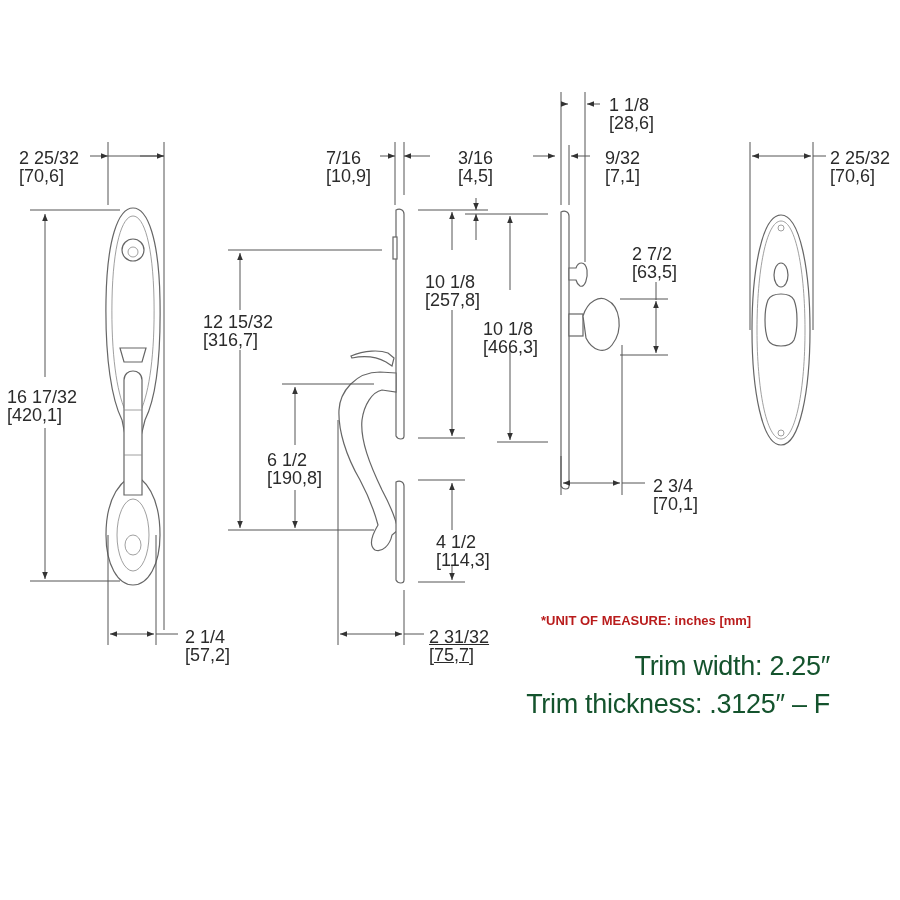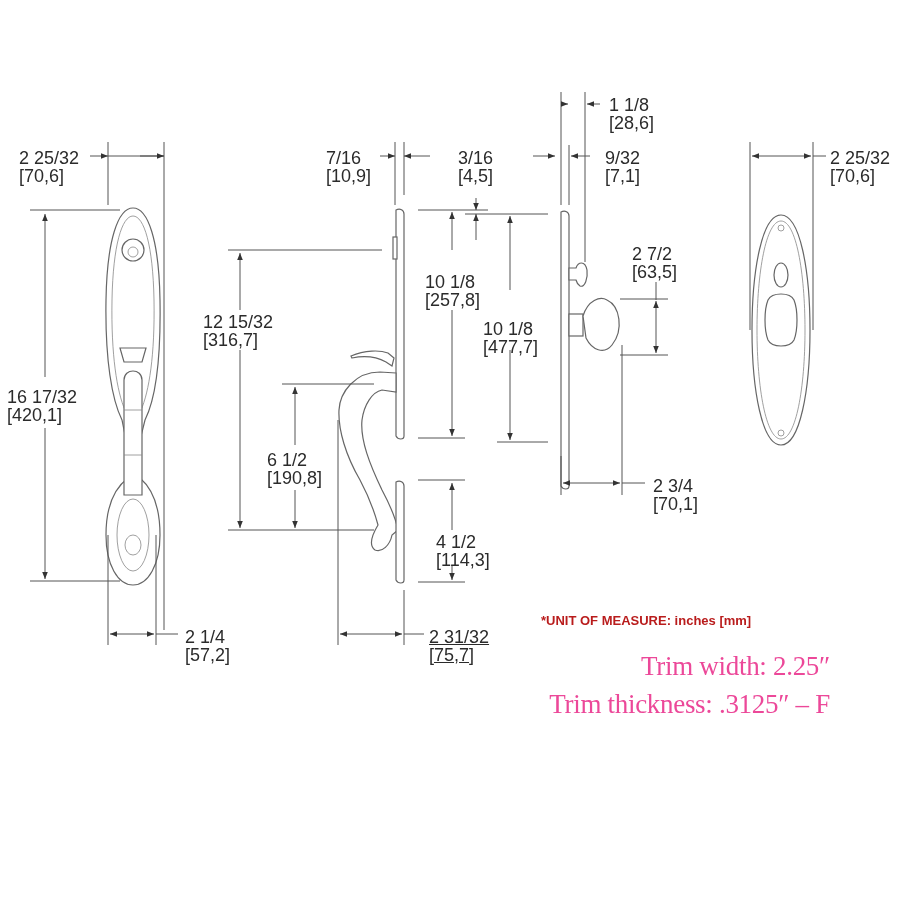--- a/index.html
+++ b/index.html
@@ -1,20 +1,20 @@
 <!DOCTYPE html>
 <html><head>
 <meta charset="utf-8">
 <style>
   html, body { margin:0; padding:0; background:#ffffff; }
   body { width:900px; height:900px; position:relative; overflow:hidden; font-family:"Liberation Sans", sans-serif; color:#2b2b2b; }
   svg.drawing { position:absolute; left:0; top:0; width:900px; height:900px; }
   .dim { position:absolute; font-family:"Liberation Sans", sans-serif; font-size:18px; line-height:18px; color:#2b2b2b; white-space:nowrap; }
   .unit-note { position:absolute; left:541px; top:613px; font-size:13px; font-weight:bold; color:#b91c1c; font-family:"Liberation Sans", sans-serif; white-space:nowrap; }
-  .spec { position:absolute; font-size:27px; color:#ec4899; font-family:Liberation Serif, serif; font-weight:300; white-space:nowrap; letter-spacing:-0.3px; }
+  .spec { position:absolute; font-size:27px; color:#14532d; font-family:Liberation Sans, sans-serif; font-weight:300; white-space:nowrap; letter-spacing:-0.3px; }
   .line { stroke:#555; stroke-width:1; fill:none; }
   .part { stroke:#666; stroke-width:1.2; fill:#fff; }
   .thin { stroke:#888; stroke-width:0.8; fill:none; }
 </style>
 </head>
 <body>
 
 <svg class="drawing" viewBox="0 0 900 900" xmlns="http://www.w3.org/2000/svg">
   <defs>
     <marker id="arr" viewBox="0 0 10 10" refX="10" refY="5" markerWidth="7" markerHeight="7" orient="auto-start-reverse">
@@ -180,21 +180,21 @@
 <div class="dim" style="left:458px;top:149px;">
   <div>3/16</div>
   <div>[4,5]</div>
 </div>
 <div class="dim" style="left:425px;top:273px;">
   <div>10 1/8</div>
   <div>[257,8]</div>
 </div>
 <div class="dim" style="left:483px;top:320px;">
   <div>10 1/8</div>
-  <div>[477,7]</div>
+  <div>[466,3]</div>
 </div>
 <div class="dim" style="left:203px;top:313px;">
   <div>12 15/32</div>
   <div>[316,7]</div>
 </div>
 <div class="dim" style="left:267px;top:451px;">
   <div>6 1/2</div>
   <div>[190,8]</div>
 </div>
 <div class="dim" style="left:436px;top:533px;">

